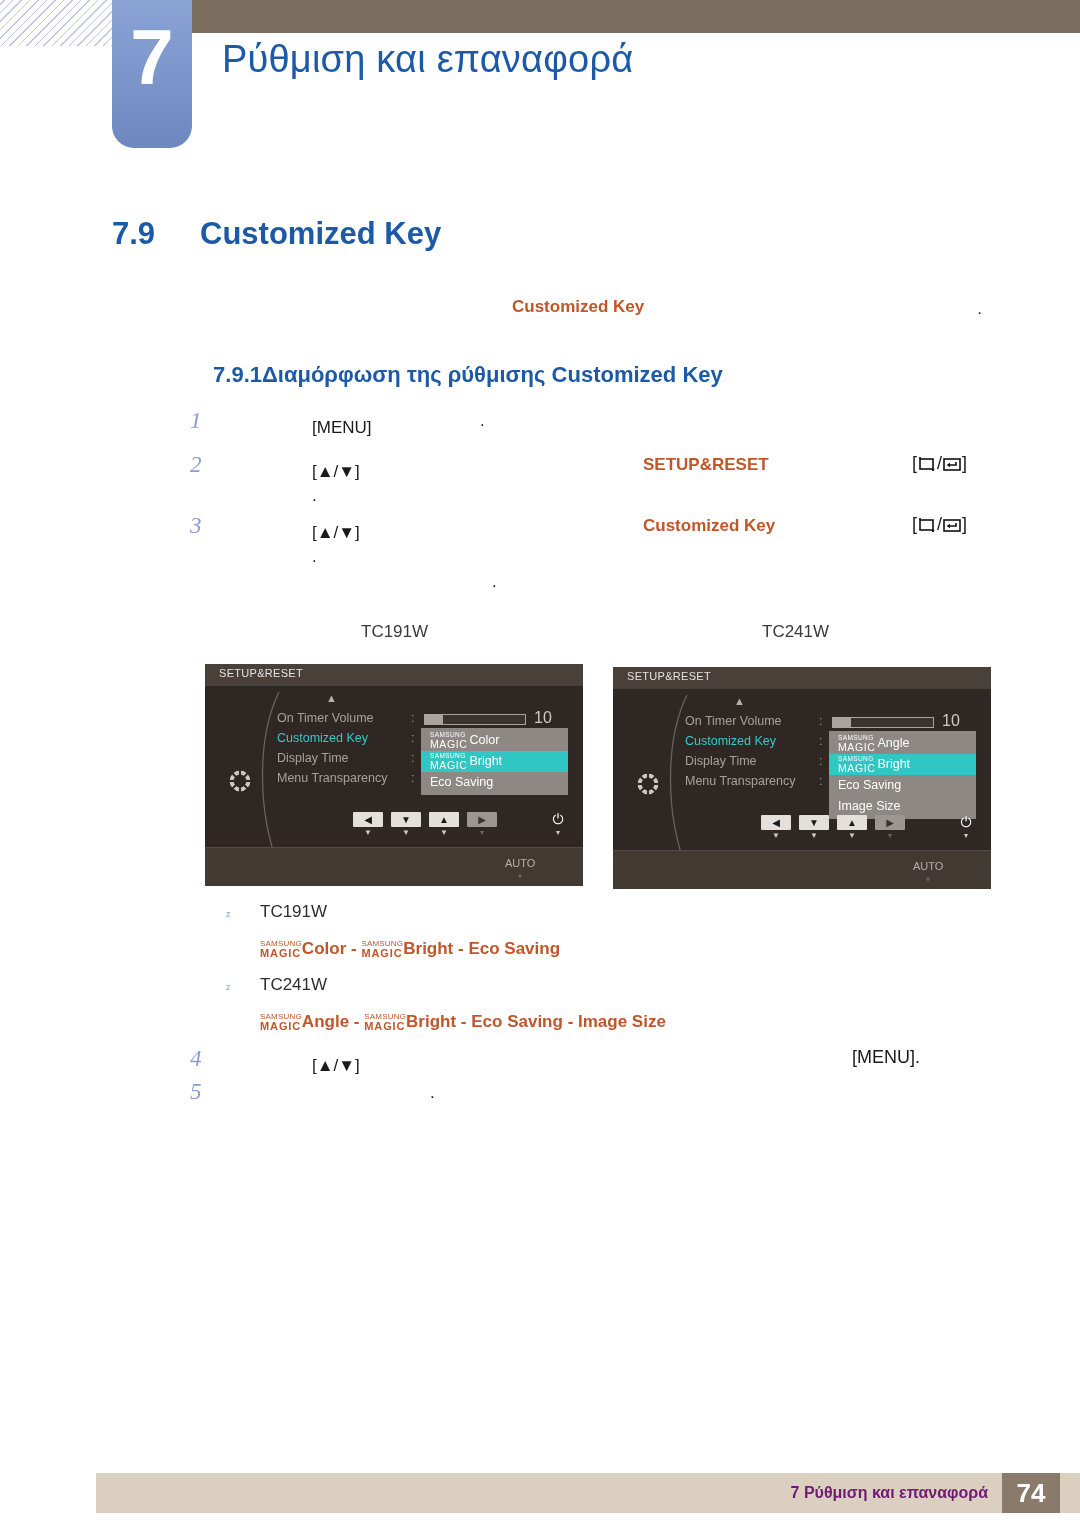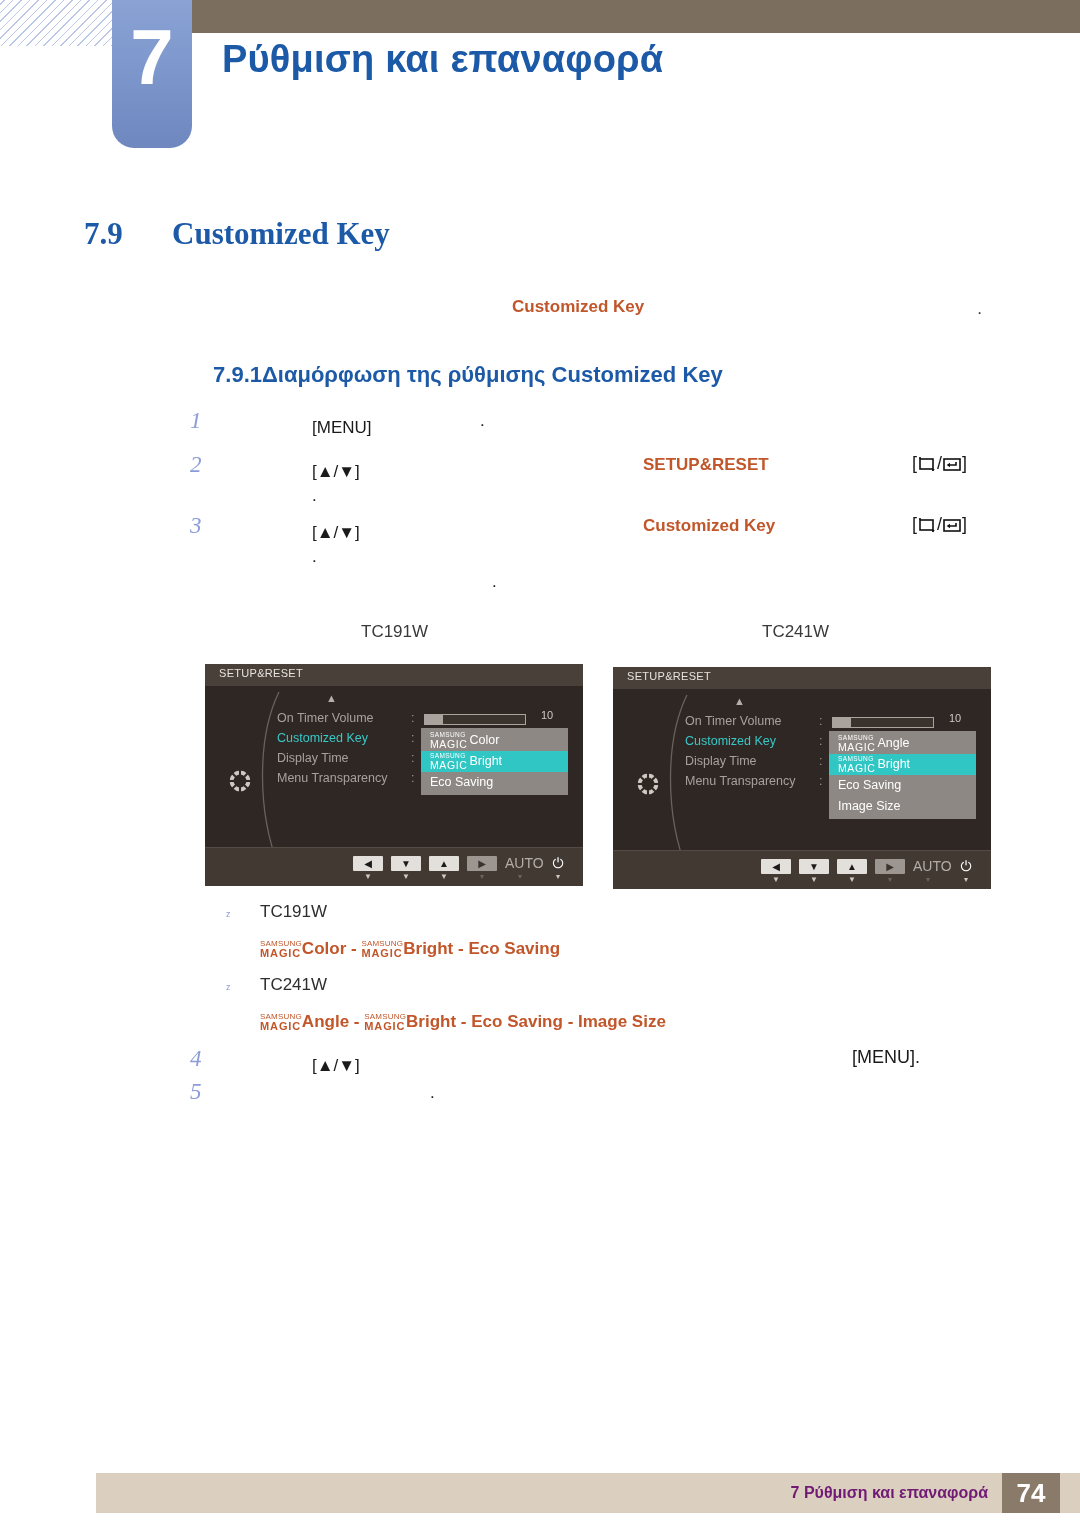--- a/index.html
+++ b/index.html
@@ -62,33 +62,32 @@
     font-weight: bold;
     line-height: 78px;
     font-family: "Liberation Sans", sans-serif;
   }
   .chapter-title {
     position: absolute;
     top: 38px;
     left: 222px;
     color: #1c5aa8;
     font-size: 38px;
-    font-weight: bold;
+    font-weight: normal;
     letter-spacing: .2px;
   }
 
   
   .sec-title {
     position: absolute;
     top: 216px;
-    left: 84px;
+    left: 112px;
     color: #1c5aa8;
     font-size: 31px;
     font-weight: bold;
-    font-family: Liberation Serif, serif;
   }
   .sec-title .num { display: inline-block; width: 88px; }
 
   .lead-line {
     position: absolute;
     top: 297px;
     left: 512px;
     width: 470px;
     height: 24px;
   }
@@ -260,24 +259,24 @@
     background: #3a322d;
   }
   .osd-slider i {
     display: block;
     width: 18px;
     height: 100%;
     background: #a9a29d;
   }
   .osd-val {
     position: absolute;
-    left: 336px;
+    left: 329px;
     top: 45px;
     color: #cfc9c5;
-    font-size: 11px;
+    font-size: 16px;
   }
   .osd-drop {
     position: absolute;
     left: 216px;
     top: 64px;
     width: 147px;
     background: #8d8883;
     padding: 2px 0;
   }
   .osd-drop-item {
@@ -332,21 +331,21 @@
   .osd-btn .cap {
     display: block;
     height: 15px;
     line-height: 15px;
     background: #e3e0dc;
     color: #1b1b1b;
     font-size: 10px;
     border-radius: 1px;
   }
   .osd-btn .cap.dim { background: #9c9590; color: #3a3430; }
-  .osd-btn .cap.plain { background: transparent; color: #b4ada8; font-size: 14px; }
+  .osd-btn .cap.plain { background: transparent; color: #b4ada8; font-size: 11px; margin-top: 44px; }
   .osd-btn .cap.pwr { background: transparent; color: #ffffff; font-size: 14px; line-height: 15px; }
   .osd-btn .sub {
     display: block;
     color: #cfc9c4;
     font-size: 8px;
     line-height: 10px;
     margin-top: 1px;
   }
   .osd-btn .sub.dim { color: #6d635c; }
 

